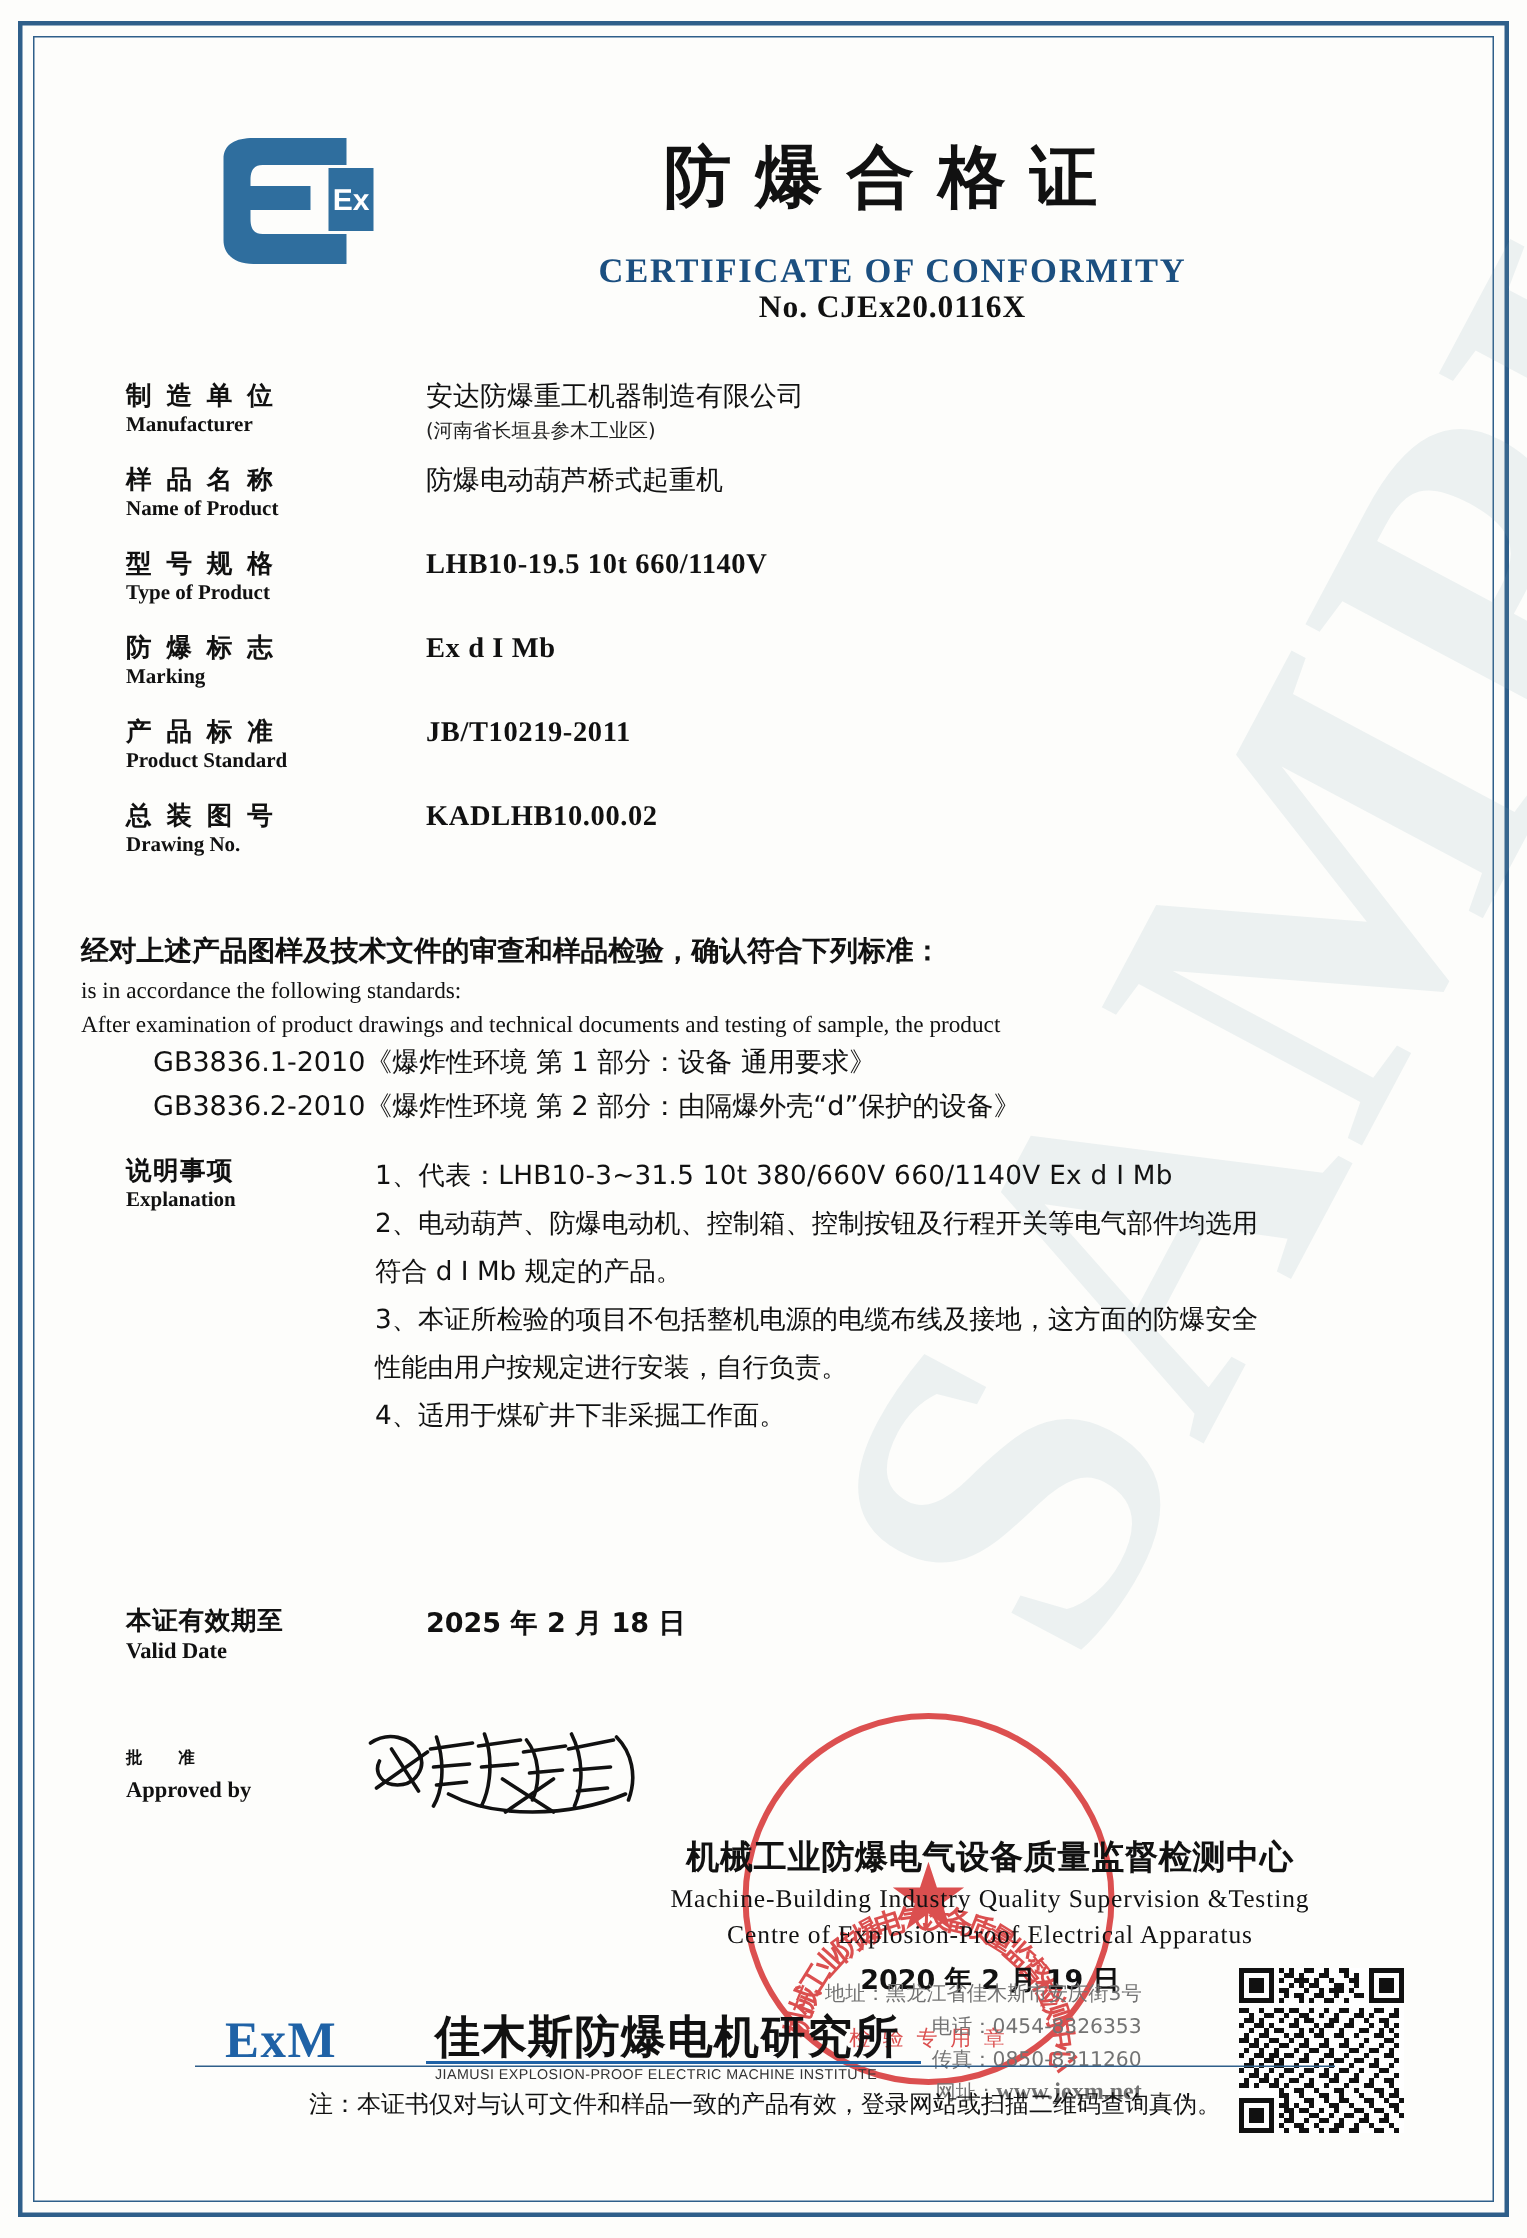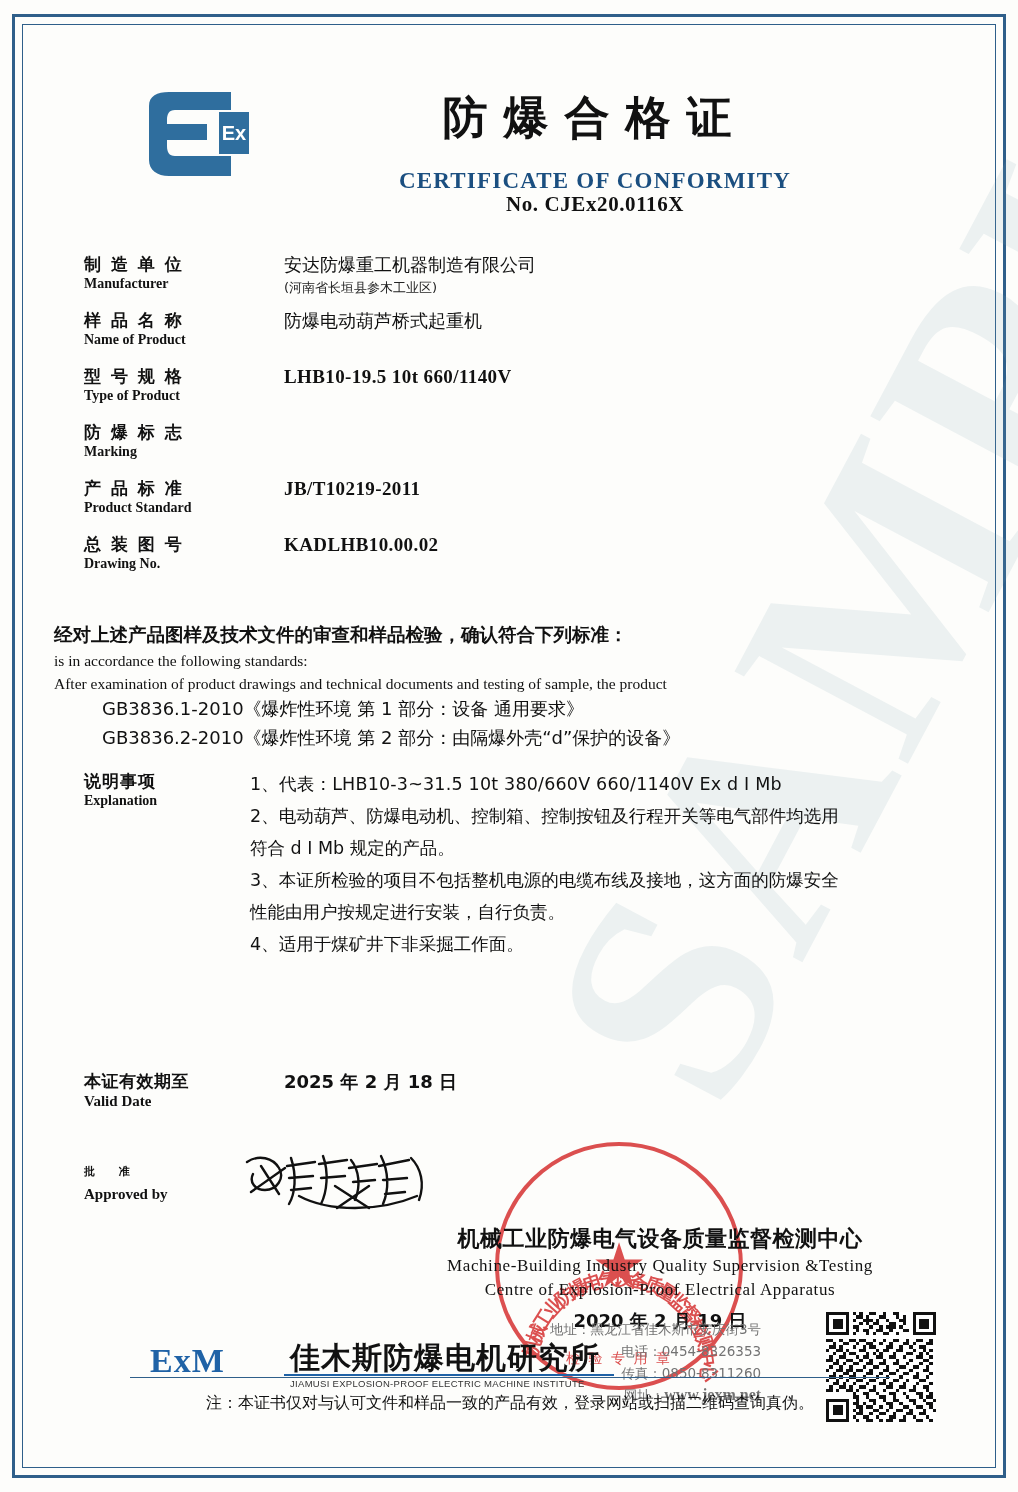--- a/index.html
+++ b/index.html
@@ -545,20 +545,23 @@
         </div>
         <div class="f-value">
           <span class="v-main serif">LHB10-19.5 10t   660/1140V</span>
         </div>
       </div>
 
       <div class="field-row">
         <div class="f-label">
           <span class="cn">防 爆 标 志</span>
           <span class="en">Marking</span>
+        </div>
+        <div class="f-value">
+          <span class="v-main serif">Ex d I Mb</span>
         </div>
       </div>
 
       <div class="field-row">
         <div class="f-label">
           <span class="cn">产 品 标 准</span>
           <span class="en">Product Standard</span>
         </div>
         <div class="f-value">
           <span class="v-main serif">JB/T10219-2011</span>

